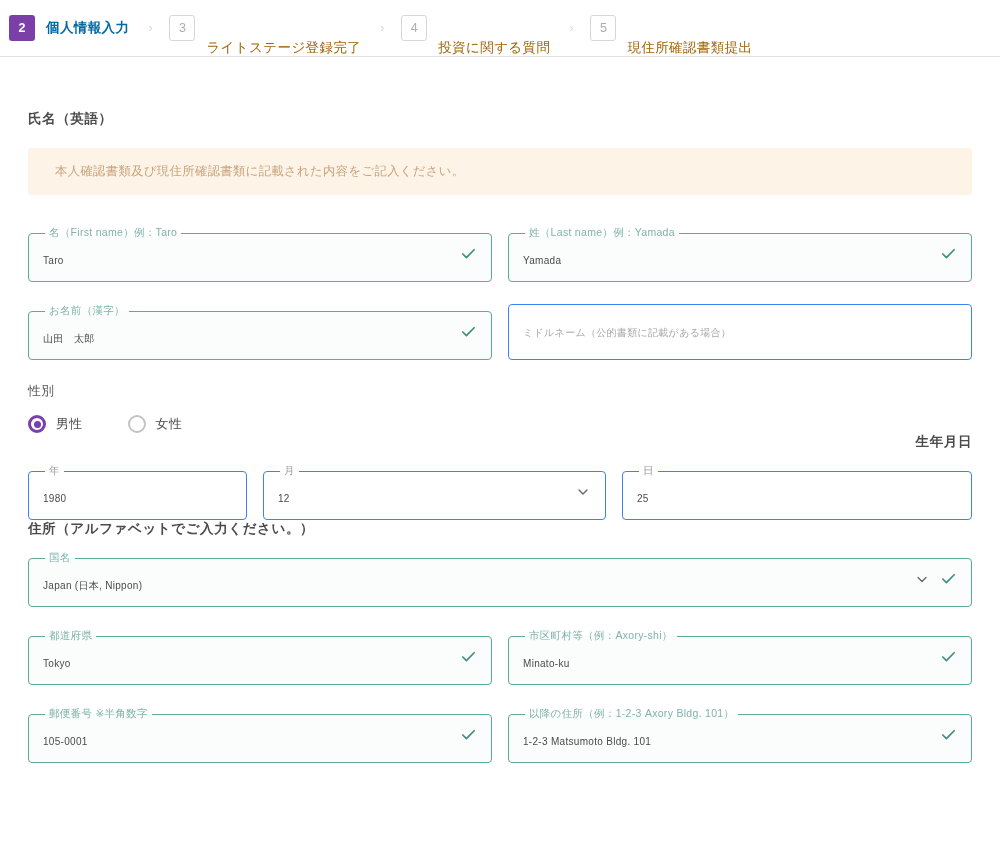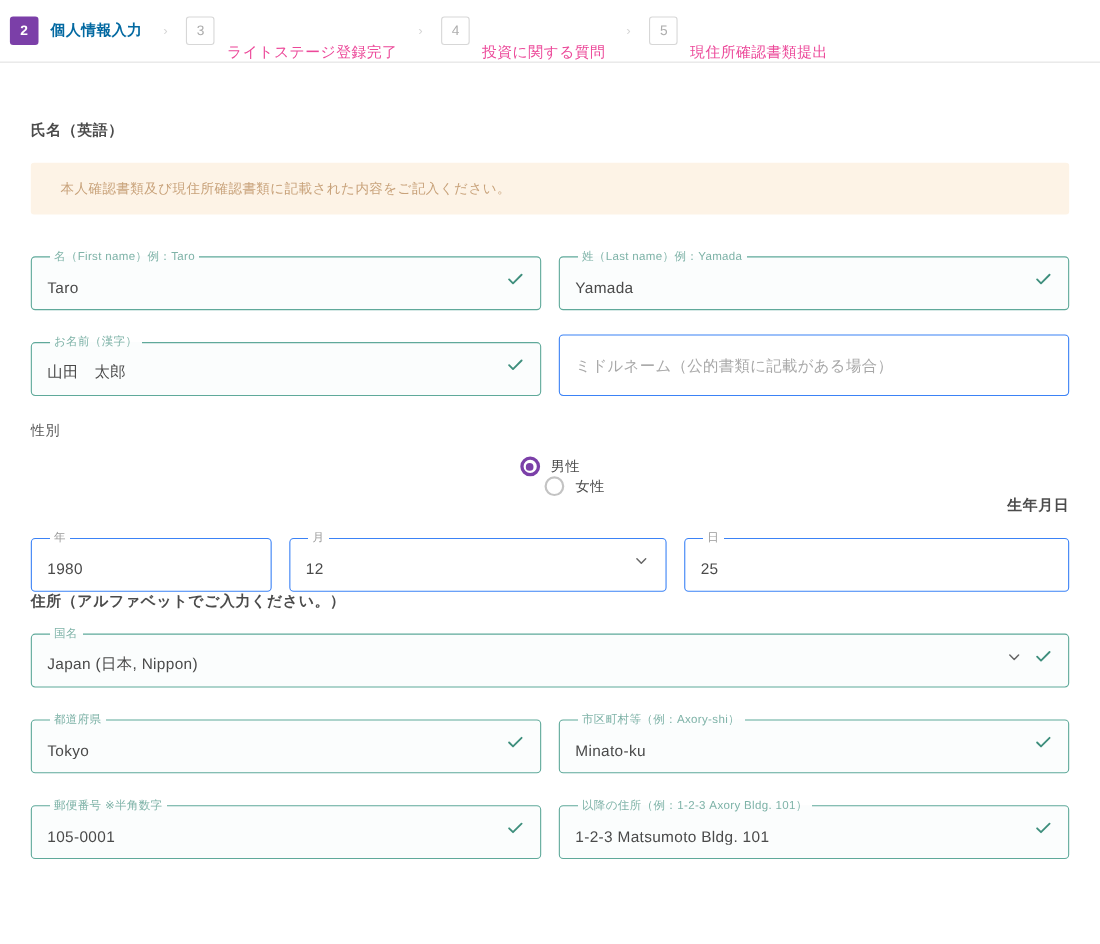--- a/index.html
+++ b/index.html
@@ -38,21 +38,21 @@
     color: #adadad;
     border: 1px solid #d7d7d7;
   }
   .step-label {
     margin-left: 11px;
     font-size: 13.5px;
     letter-spacing: .4px;
     white-space: nowrap;
   }
   .step.active .step-label { color: #0369a1; font-weight: bold; }
-  .step.inactive .step-label { color: #ec4899; margin-top: 40px; }
+  .step.inactive .step-label { color: #a16207; margin-top: 40px; }
   .step-sep {
     color: #d5d5d5;
     font-size: 12px;
     margin: 0 17px 0 19px;
     user-select: none;
   }
 
   
   .content { padding: 0 28px; }
 
@@ -109,21 +109,21 @@
     letter-spacing: .3px;
     color: #9b9b9b;
   }
   fieldset.fld.filled legend { color: #7fb3a8; }
   fieldset.fld.nolegend { height: 56px; }
 
   .fld input, .fld .value {
     border: 0; outline: 0; background: transparent;
     width: 100%;
     font-family: "Liberation Sans", "DejaVu Sans", sans-serif;
-    font-size: 14px;
+    font-size: 10px;
     color: #4a4a4a;
     letter-spacing: .3px;
     padding: 0;
   }
   .fld input::placeholder { color: #a8a8a8; }
 
   .adorn {
     position: absolute;
     right: 15px;
     top: 50%;
@@ -137,21 +137,21 @@
   .check-icon { color: #3f8f7d; display: block; }
   .chev-icon  { color: #666666; display: block; }
 
   
   .subsection-label {
     font-size: 12.8px;
     color: #565656;
     letter-spacing: .5px;
   }
   #gender-label { margin-top: 23px; }
-  .radio-row { display: flex; align-items: center; margin-top: 15px; flex-direction: column; }
+  .radio-row { display: flex; align-items: center; margin-top: 15px; }
   .radio-opt { display: flex; align-items: center; cursor: pointer; }
   .radio-opt + .radio-opt { margin-left: 45px; text-align: right; }
   .radio-dot {
     width: 18px; height: 18px;
     border-radius: 50%;
     border: 2px solid #c3c3c3;
     display: flex; align-items: center; justify-content: center;
     flex: 0 0 auto;
   }
   .radio-opt.selected .radio-dot { border-color: #7b3fa8; border-width: 3px; }

